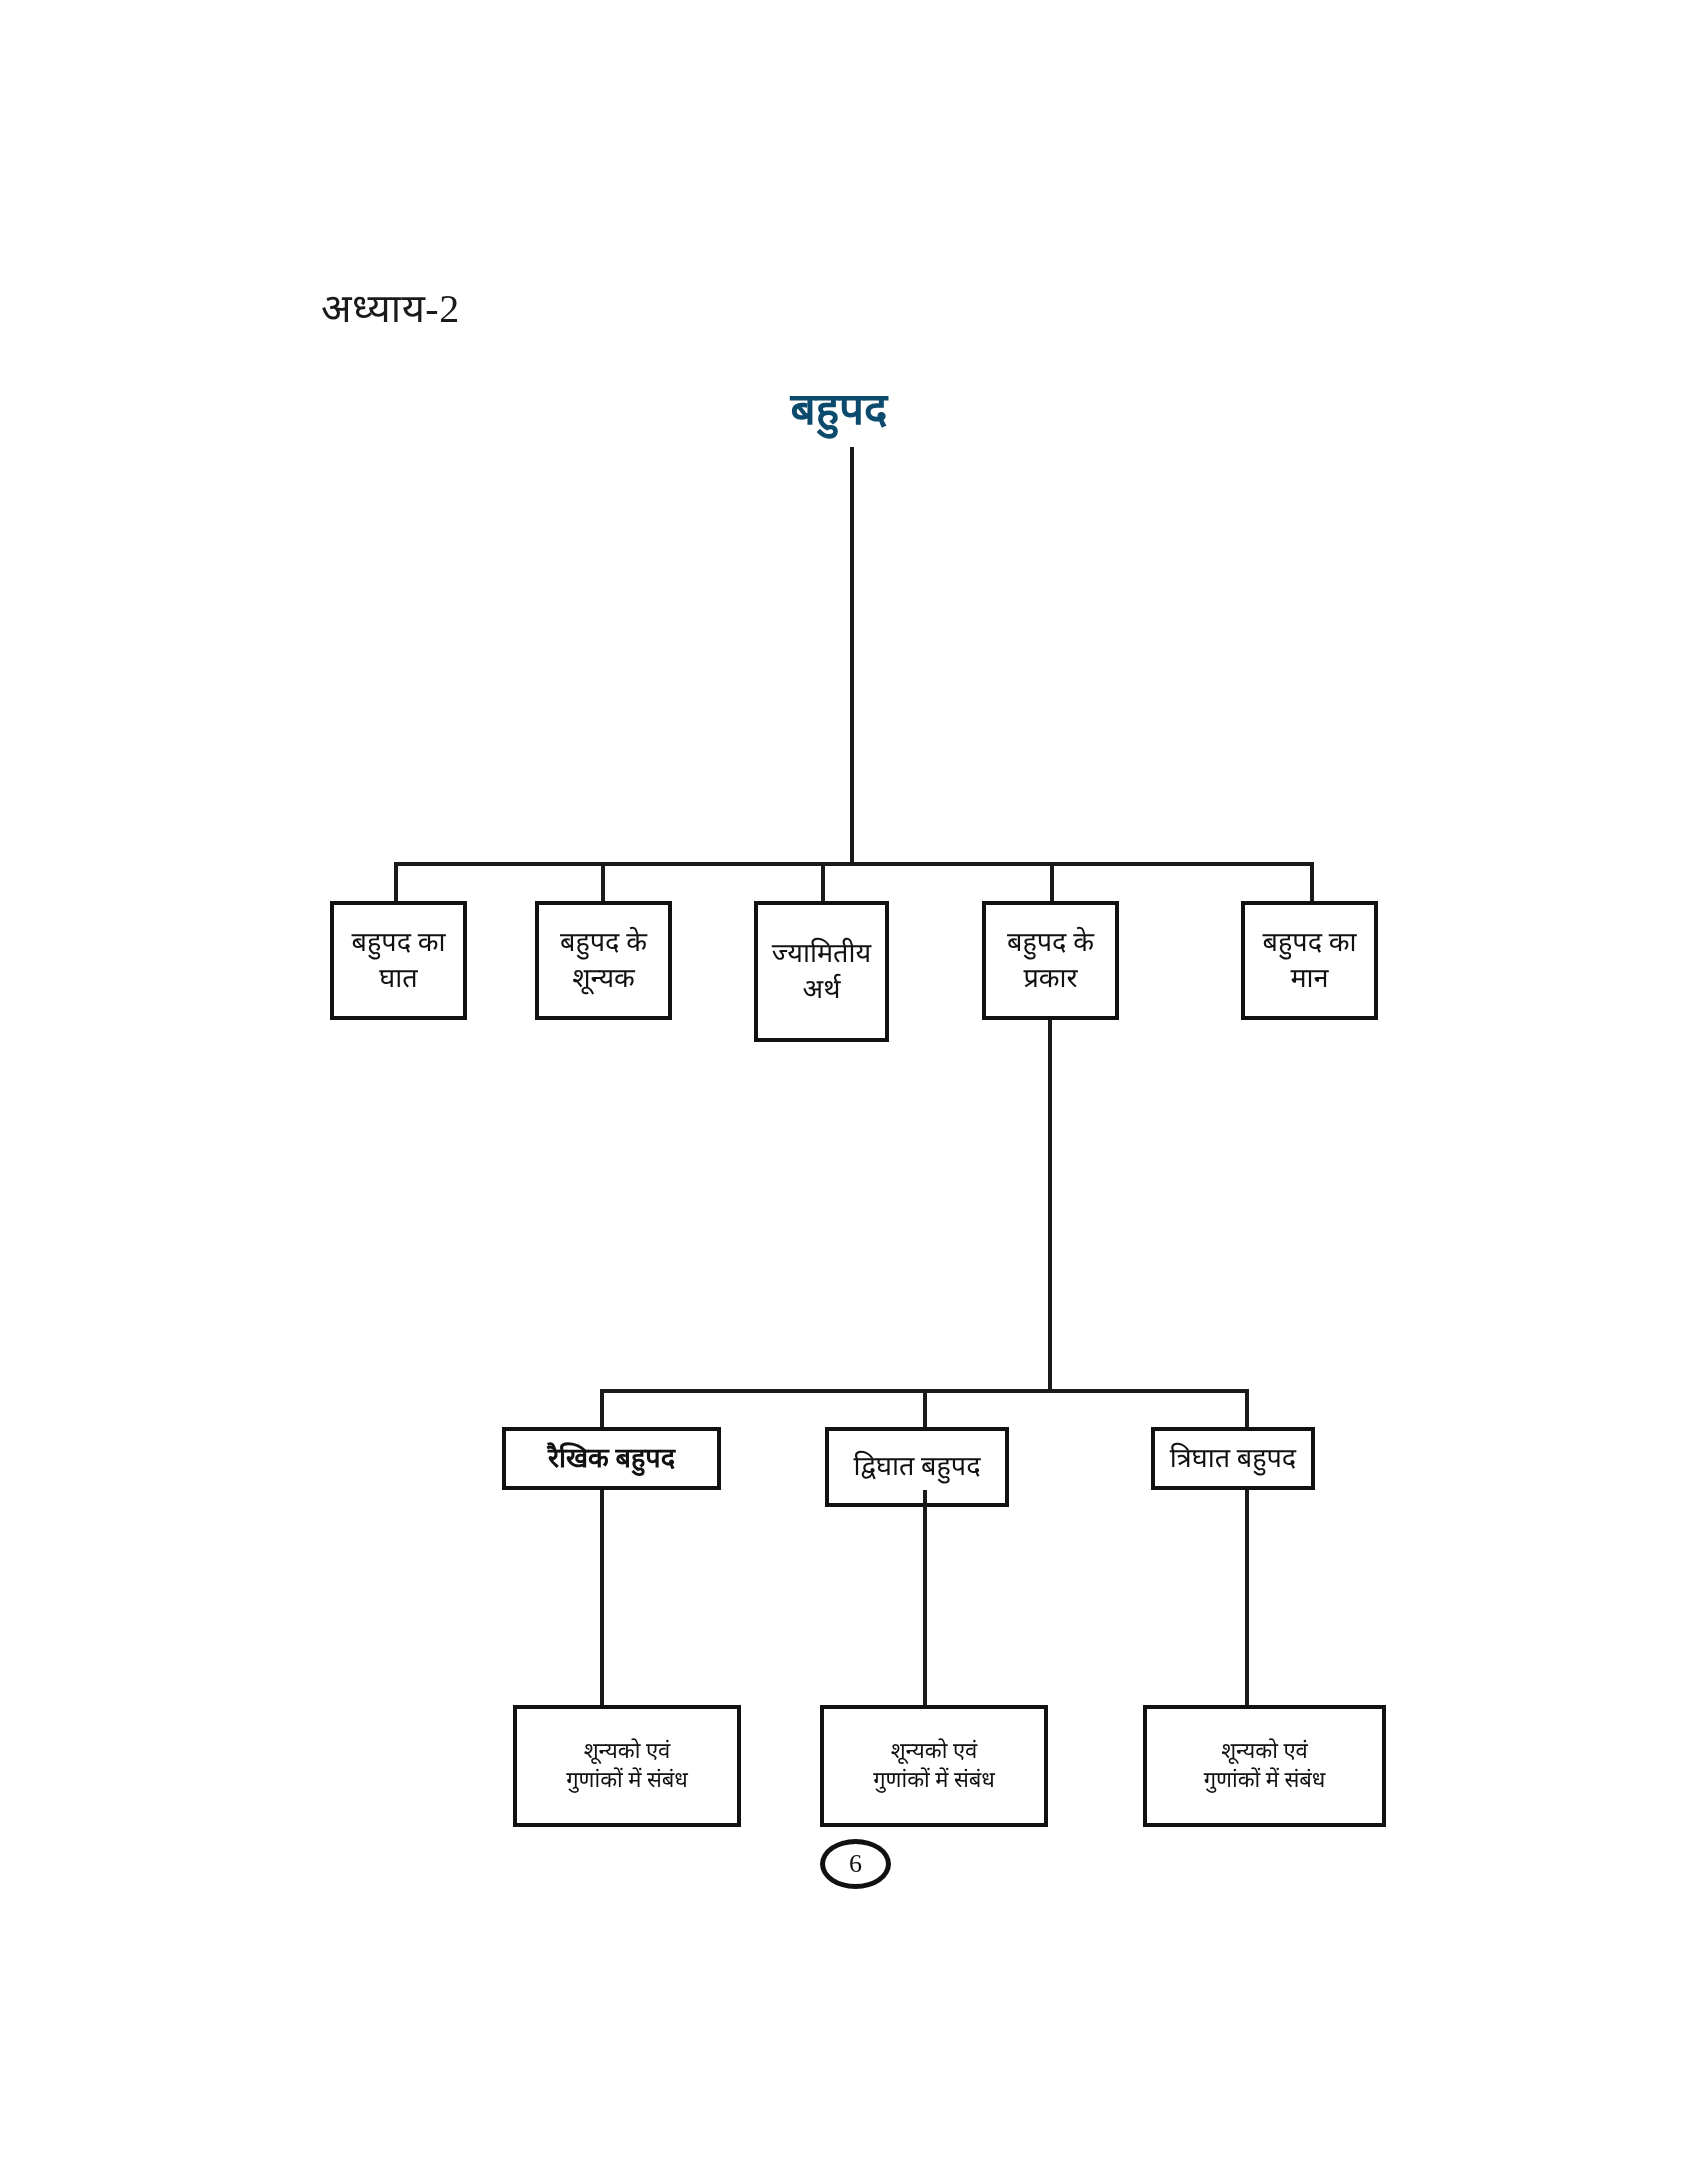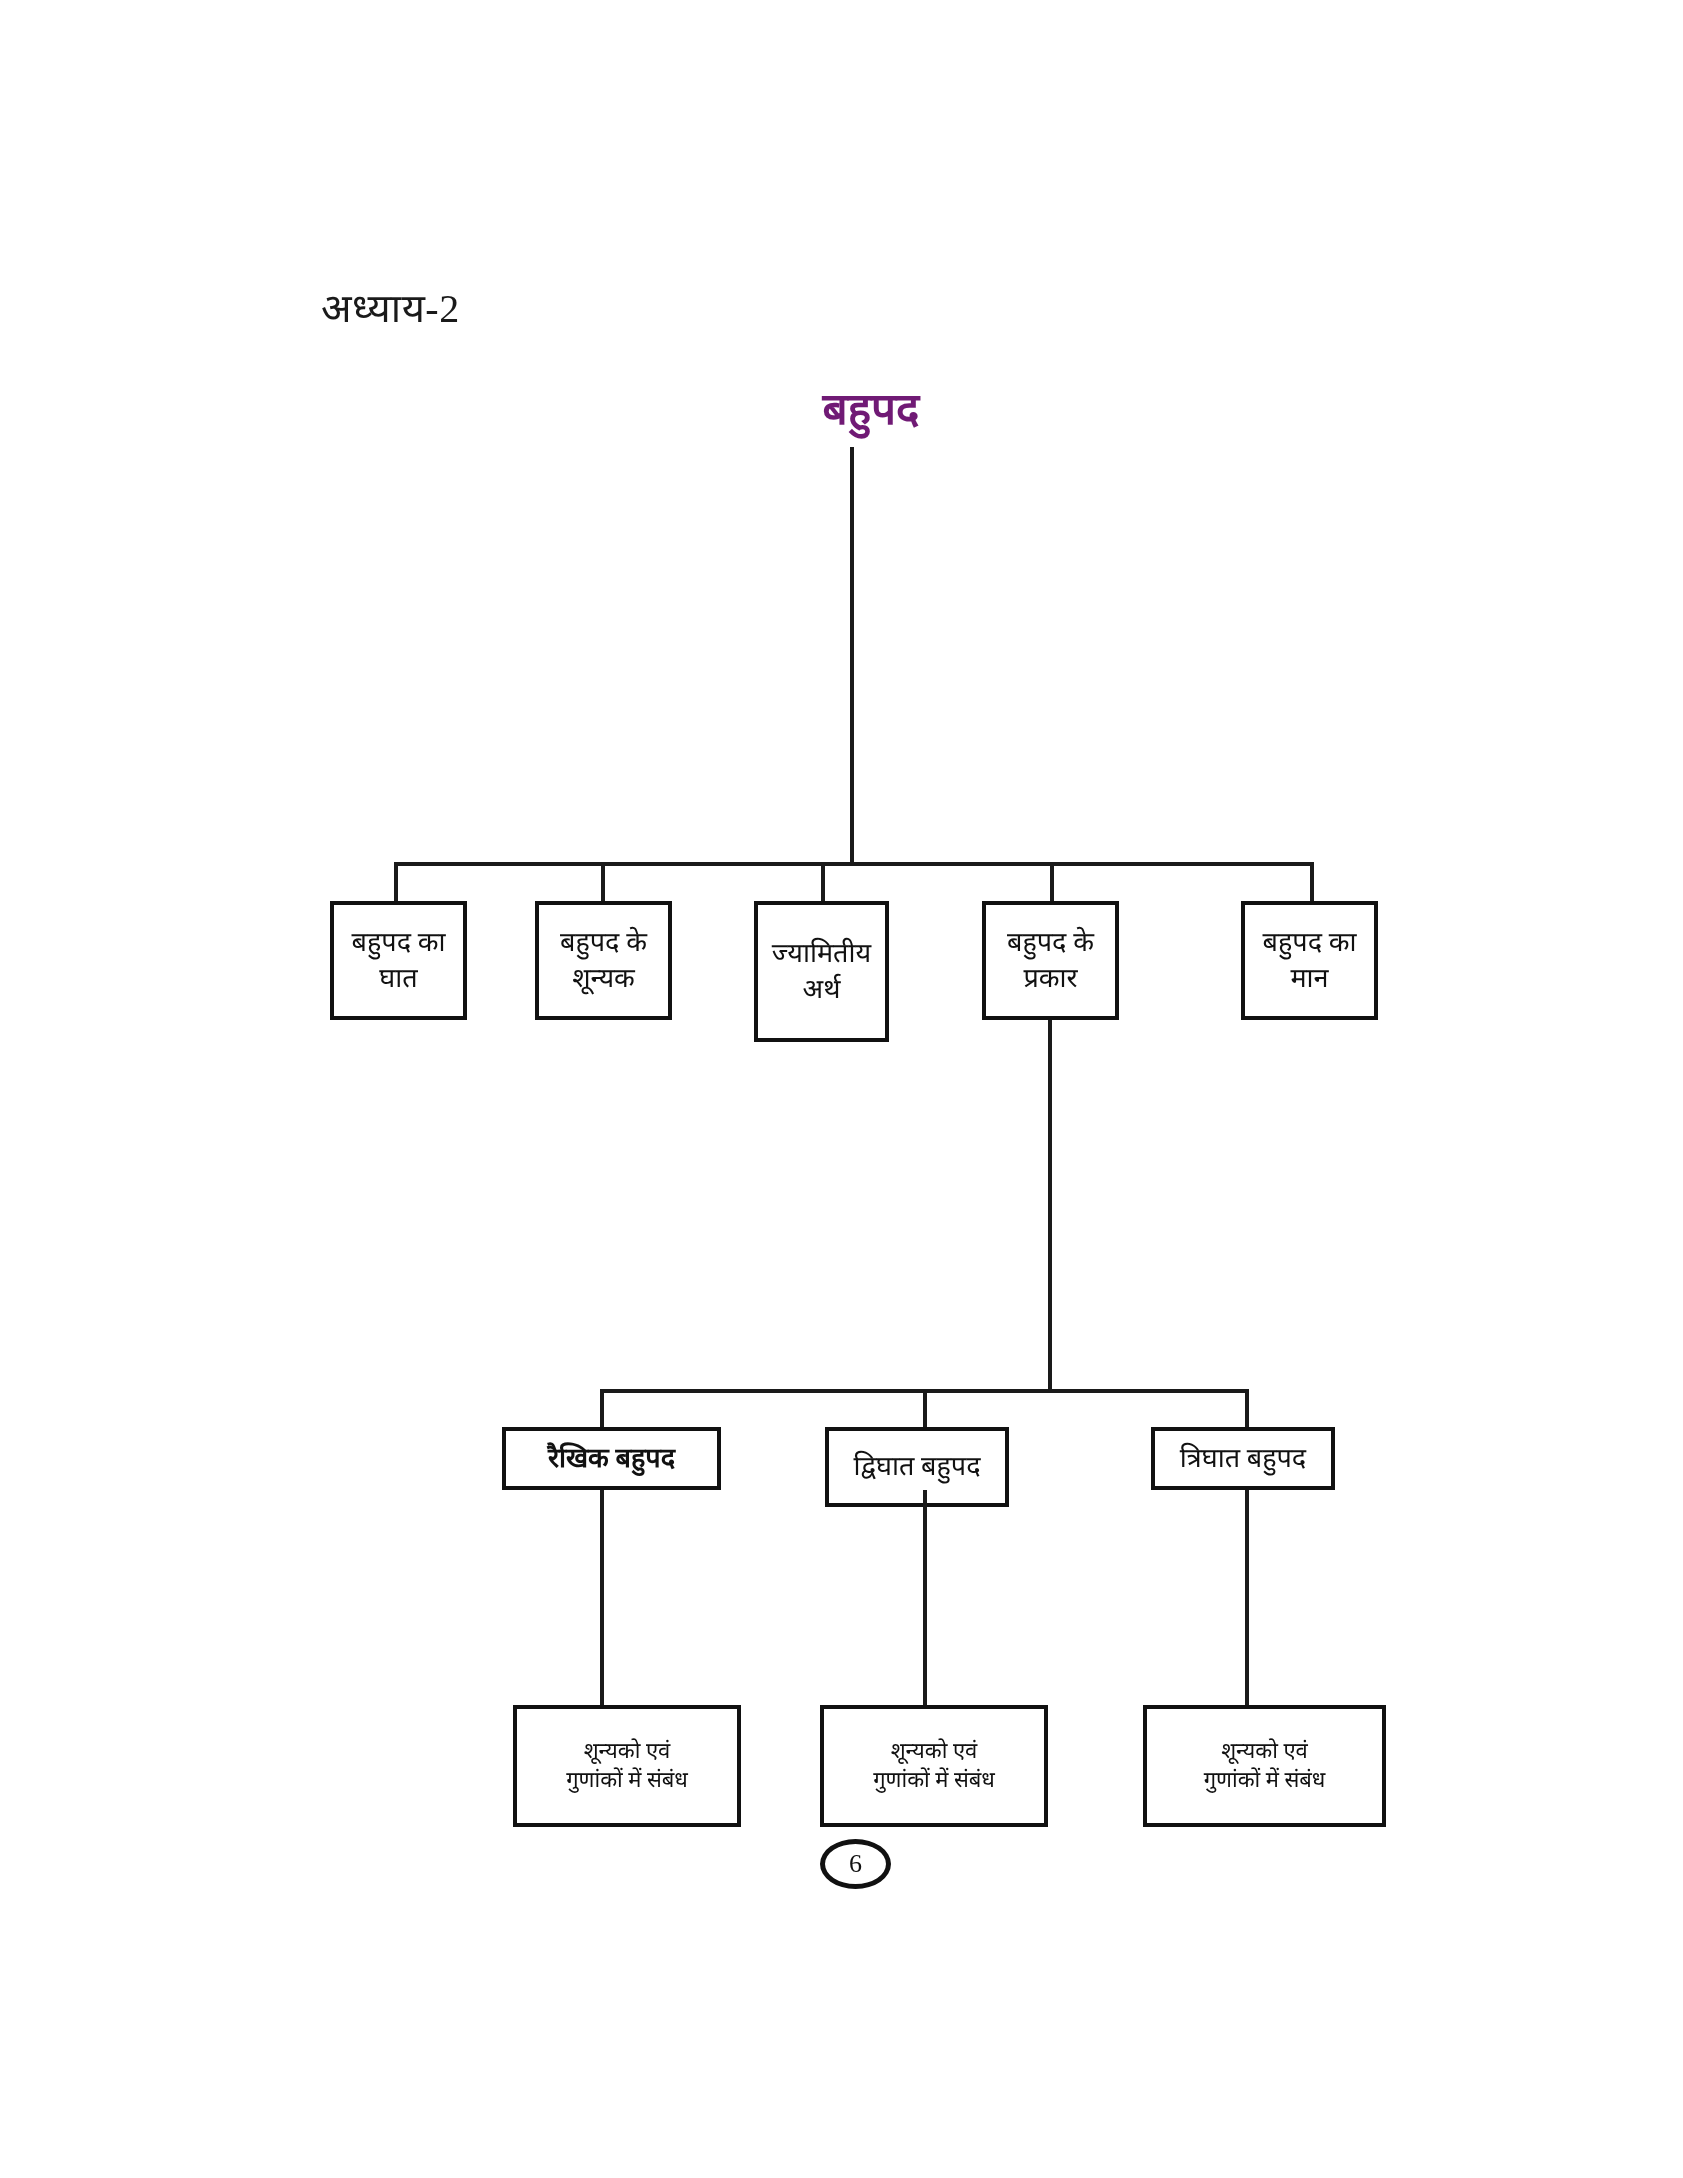--- a/index.html
+++ b/index.html
@@ -34,29 +34,29 @@
     line-height: 1;
     letter-spacing: 0.5px;
     white-space: nowrap;
     color: #1a1a1a;
     margin-left: 28px;
   }
 
   
   #root-title {
     position: absolute;
-    left: 772px;
+    left: 740px;
     top: 388px;
     width: 198px;
     text-align: center;
     font-size: 44px;
     font-weight: bold;
     line-height: 1;
     white-space: nowrap;
-    color: #701a75;
+    color: #0c4a6e;
   }
 
   
   .vline {
     position: absolute;
     background: #1a1a1a;
     width: 4px;
   }
   .hline {
     position: absolute;
@@ -159,21 +159,21 @@
   <div class="vline" style="left:1245px; top:1389px; height:40px;"></div>
 
   <div class="node lvl2" style="left:502px; top:1427px; width:219px; height:63px;font-weight:bold;">
     <span class="line1">रैखिक बहुपद</span>
   </div>
 
   <div class="node lvl2" style="left:825px; top:1427px; width:184px; height:80px;">
     <span class="line1">द्विघात बहुपद</span>
   </div>
 
-  <div class="node lvl2" style="left:1151px; top:1427px; width:184px; height:63px;justify-content:center;">
+  <div class="node lvl2" style="left:1151px; top:1427px; width:164px; height:63px;justify-content:center;">
     <span class="line1">त्रिघात बहुपद</span>
   </div>
 
   <div class="vline" style="left:600px; top:1490px; height:217px;"></div>
   <div class="vline" style="left:923px; top:1490px; height:217px;"></div>
   <div class="vline" style="left:1245px; top:1490px; height:217px;"></div>
 
   <div class="node lvl3" style="left:513px; top:1705px; width:228px; height:122px;">
     <span class="line1">शून्यको एवं</span>
     <span class="line2">गुणांकों में संबंध</span>

